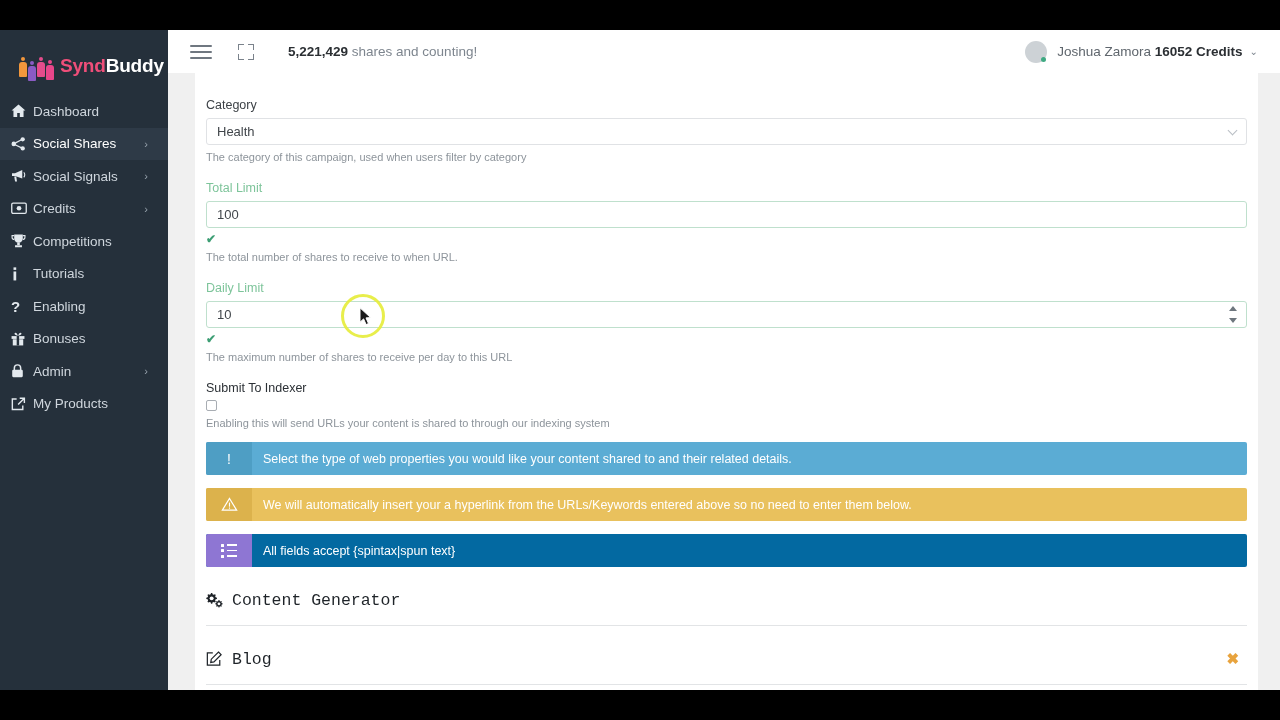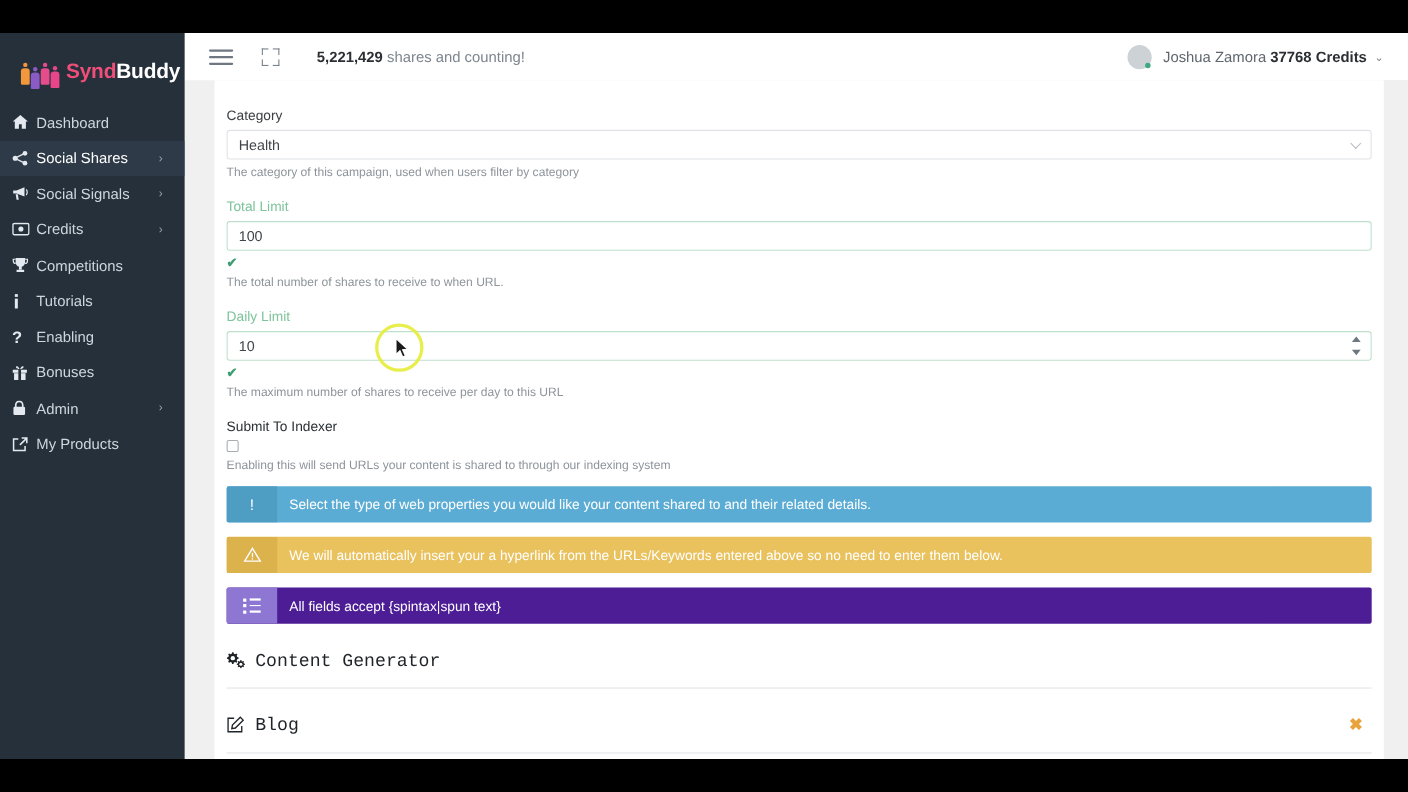--- a/index.html
+++ b/index.html
@@ -118,21 +118,21 @@
 
   .chk { width:11px; height:11px; border:1px solid #a8adb3; border-radius:2px; background:#fff; display:block; margin-top:5px; }
   .sect-title { font-size:12.5px; color:#2b3035; }
 
   
   .alert { display:flex; align-items:stretch; width:1041px; height:33px; margin-top:13px; border-radius:2px; overflow:hidden; }
   .alert .ico { width:46px; display:flex; align-items:center; justify-content:center; color:#fff; font-size:14px; }
   .alert .msg { flex:1; display:flex; align-items:center; padding-left:11px; color:#ffffff; font-size:12.5px; }
   .alert.info { background:#5bacd4; } .alert.info .ico { background:#4e9ec4; }
   .alert.warn { background:#e9c15d; } .alert.warn .ico { background:#dcb24c; }
-  .alert.list { background:#4c1d95; } .alert.list .ico { background:#8e76d3; }
+  .alert.list { background:#0369a1; } .alert.list .ico { background:#8e76d3; }
   .ic-list { display:flex; flex-direction:column; gap:2.5px; }
   .ic-list span { display:flex; align-items:center; gap:3px; }
   .ic-list span i { display:block; width:3px; height:3px; background:#fff; border-radius:.5px; }
   .ic-list span u { display:block; width:10px; height:1.7px; background:#fff; text-decoration:none; }
 
   
   .sec {
     display:flex; align-items:center; width:1041px; height:51px;
     border-bottom:1px solid #e2e4e6; margin-top:8px; position:relative;
   }
@@ -315,21 +315,21 @@
         </div>
         <div class="shares">
           <b>5,221,429</b><span> shares and counting!</span>
         </div>
       </div>
       <div class="hdr-right">
         <div class="avatar">
             <span class="dot"></span>
           </div>
         <div class="uname">
-          <span>Joshua Zamora </span><b>37768 Credits</b>
+          <span>Joshua Zamora </span><b>16052 Credits</b>
         </div>
         <span class="caret">⌄</span>
       </div>
     </div>
 
     <div class="content-outer">
       <div class="scroll-strip"></div>
       <div class="card">
 
         <div class="grp">

